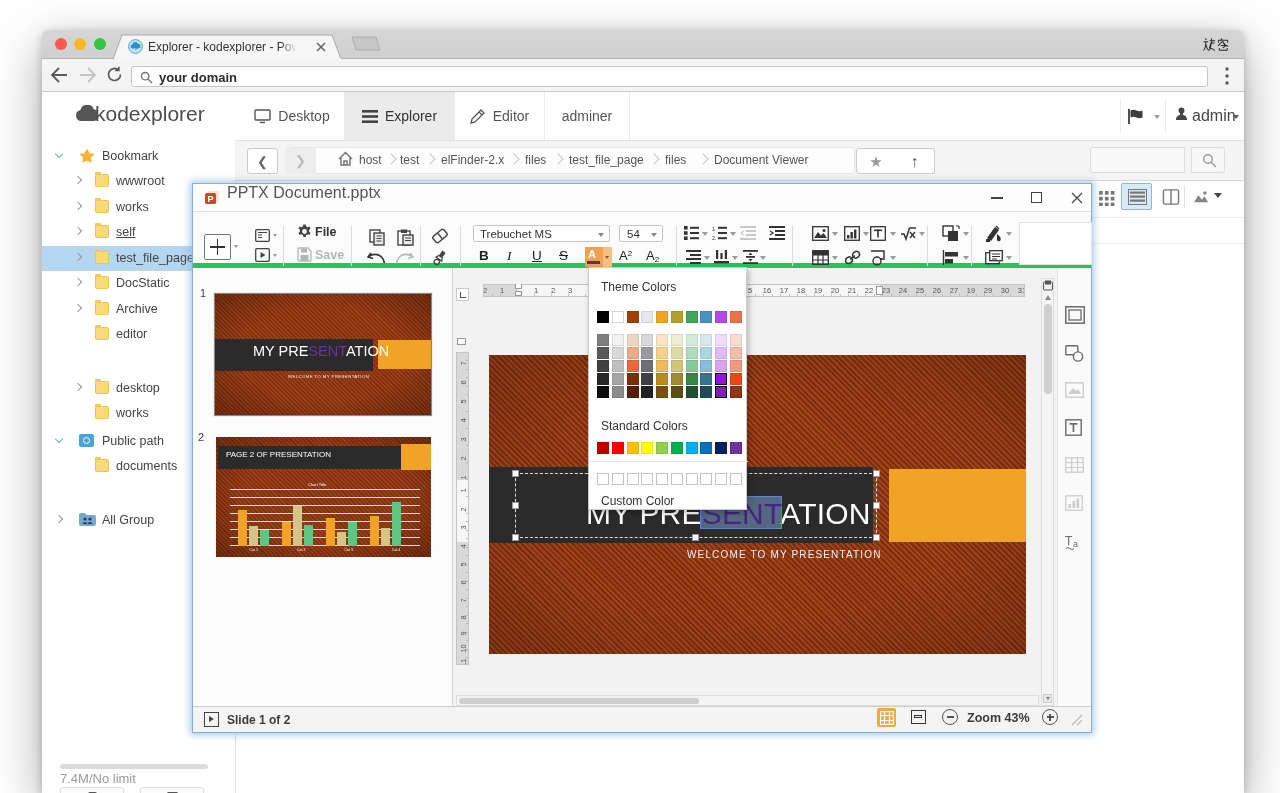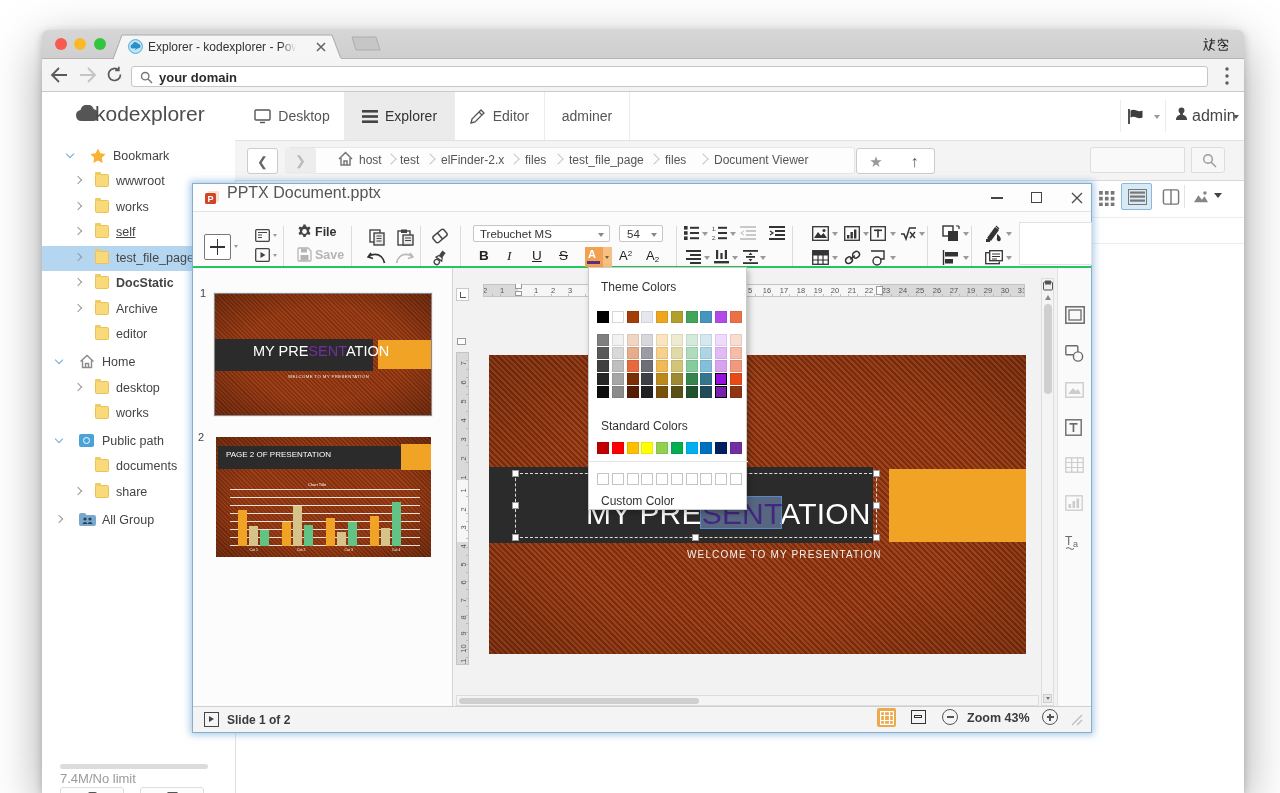--- a/index.html
+++ b/index.html
@@ -37,21 +37,21 @@
 .chevd { position:absolute; top:7px; width:6px; height:6px; border-top:1.5px solid #74a8d4; border-right:1.5px solid #74a8d4; transform:rotate(135deg); }
 .folder { position:absolute; top:5px; width:14px; height:13px; background:#f8da7a; border:1px solid #ecc257; border-radius:1.5px; }
 .folder:before { content:""; position:absolute; left:-1px; top:-3px; width:6px; height:3px; background:#f0cb61; border-radius:1px 1px 0 0; }
 #listarea { position:absolute; left:193px; top:89px; width:1009px; height:612px; background:#fff; border-left:1px solid #e0e0e0; }
 .vline { position:absolute; left:0; width:100%; height:1px; background:#ececec; }
 
 
 #win { position:absolute; left:192px; top:183px; width:900px; height:550px; background:#fff;
   border:1px solid #89aecd; box-shadow:0 0 7px 2px rgba(125,175,220,.65); z-index:10; }
 #wtitle { position:absolute; left:0; top:0; width:100%; height:28px; background:#fdfdfd; border-bottom:1px solid #e3e3e3; }
-#wtools { position:absolute; left:0; top:28px; width:100%; height:56px; background:#fbfbfb; border-bottom:2px solid #22c55e; }
+#wtools { position:absolute; left:0; top:28px; width:100%; height:56px; background:#fbfbfb; border-bottom:5px solid #22c55e; }
 .tdiv { position:absolute; top:14px; width:1px; height:40px; background:#dcdcdc; }
 .tarrow { position:absolute; width:0; height:0; border-left:3px solid transparent; border-right:3px solid transparent; border-top:4px solid #9a9a9a; }
 #wbody { position:absolute; left:0; top:84px; width:898px; height:438px; }
 #thumbs { position:absolute; left:0; top:0; width:260px; height:438px; background:#fcfcfc; border-right:1px solid #d4d4d4; }
 #canvas { position:absolute; left:260px; top:0; width:604px; height:438px; background:#f2f2f2; }
 #rightbar { position:absolute; left:864px; top:0; width:34px; height:438px; background:#fafafa; border-left:1px solid #e2e2e2; }
 #wstatus { position:absolute; left:0; top:438px; width:898px; height:26px; background:#f4f4f4; border-top:1px solid #cfcfcf; }
 .rust { background:repeating-linear-gradient(45deg, #7c2e0f 0px, #7c2e0f 2px, #a2441b 2px, #a2441b 4px); }
 .rustT { background:repeating-linear-gradient(45deg, #842f10 0px, #842f10 1.5px, #9c4117 1.5px, #9c4117 3px); }
 .vig { position:absolute; left:0; top:0; width:100%; height:100%; background:radial-gradient(ellipse at center, rgba(0,0,0,0) 55%, rgba(0,0,0,0.28) 100%); }
@@ -191,21 +191,21 @@
       <div class="abs" style="left:855px;top:6px;width:95px;height:26px;background:#f9f9f9;border:1px solid #ddd;border-radius:3px 0 0 3px;"></div>
       <div class="abs" style="left:956px;top:6px;width:34px;height:26px;background:#f7f7f7;border:1px solid #ddd;border-radius:0 3px 3px 0;">
         <svg style="position:absolute;left:10px;top:5px" width="15" height="15" viewBox="0 0 15 15">
               <circle cx="6" cy="6" r="4.3" stroke="#999" stroke-width="1.4" fill="none"></circle>
               <path d="M9.2 9.2 L14 14" stroke="#999" stroke-width="1.4"></path>
             </svg>
       </div>
     </div>
 
     <div id="sidebar">
-      <div class="trow" style="top:3.5px;margin-left:11px;">
+      <div class="trow" style="top:3.5px;">
             <div class="chevd" style="left:14px;"></div>
             <svg class="abs" style="left:37px;top:4px" width="16" height="16" viewBox="0 0 16 16">
               <path d="M8 0.5 L10.4 5.3 L15.6 6 L11.8 9.7 L12.7 15 L8 12.5 L3.3 15 L4.2 9.7 L0.4 6 L5.6 5.3 Z" fill="#f9b232"></path>
             </svg>
             <div class="lbl" style="left:60px;">Bookmark</div>
           </div>
       <div class="trow" style="top:29.0px;">
             <div class="chev" style="left:33px;"></div>
             <div class="folder" style="left:53px;"></div>
             <div class="lbl" style="left:74px;">wwwroot</div>
@@ -221,62 +221,50 @@
             <div class="lbl" style="left:74px;text-decoration:underline;">self</div>
           </div>
       <div class="trow" style="top:105.5px;background:#b5d6f0;">
             <div class="chev" style="left:33px;"></div>
             <div class="folder" style="left:53px;"></div>
             <div class="lbl" style="left:74px;">test_file_page</div>
           </div>
       <div class="trow" style="top:131.0px;">
             <div class="chev" style="left:33px;"></div>
             <div class="folder" style="left:53px;"></div>
-            <div class="lbl" style="left:74px;font-weight:bold;">DocStatic</div>
+            <div class="lbl" style="left:74px;">DocStatic</div>
           </div>
       <div class="trow" style="top:156.5px;">
             <div class="chev" style="left:33px;"></div>
             <div class="folder" style="left:53px;"></div>
             <div class="lbl" style="left:74px;">Archive</div>
           </div>
       <div class="trow" style="top:182.0px;">
             <div class="folder" style="left:53px;"></div>
             <div class="lbl" style="left:74px;">editor</div>
-          </div>
-      <div class="trow" style="top:209.5px;">
-            <div class="chevd" style="left:14px;"></div>
-            <svg class="abs" style="left:37px;top:4px" width="16" height="15" viewBox="0 0 16 15">
-              <path d="M1.5 7.5 L8 1.5 L14.5 7.5 M3.5 6.5 v7 h9 v-7 M6.5 13.5 v-4 h3 v4" stroke="#8a8a8a" stroke-width="1.4" fill="none"></path>
-            </svg>
-            <div class="lbl" style="left:60px;">Home</div>
           </div>
       <div class="trow" style="top:235.5px;">
             <div class="chev" style="left:33px;"></div>
             <div class="folder" style="left:53px;"></div>
             <div class="lbl" style="left:74px;">desktop</div>
           </div>
       <div class="trow" style="top:261.0px;">
             <div class="folder" style="left:53px;"></div>
             <div class="lbl" style="left:74px;">works</div>
           </div>
       <div class="trow" style="top:288.5px;">
             <div class="chevd" style="left:14px;"></div>
             <div class="abs" style="left:37px;top:5px;width:15px;height:13px;background:#4aa3d8;border-radius:2px;">
               <div style="position:absolute;left:4px;top:3px;width:7px;height:7px;border:1.7px solid #fff;border-radius:50%;"></div>
             </div>
             <div class="lbl" style="left:60px;">Public path</div>
           </div>
       <div class="trow" style="top:314.0px;">
             <div class="folder" style="left:53px;"></div>
             <div class="lbl" style="left:74px;">documents</div>
-          </div>
-      <div class="trow" style="top:339.5px;">
-            <div class="chev" style="left:33px;"></div>
-            <div class="folder" style="left:53px;"></div>
-            <div class="lbl" style="left:74px;">share</div>
           </div>
       <div class="trow" style="top:367.5px;">
             <div class="chev" style="left:14px;"></div>
             <svg class="abs" style="left:37px;top:5px" width="17" height="13" viewBox="0 0 17 13">
               <path d="M0 2 a2 2 0 0 1 2-2 h4 l1.5 2 H15 a2 2 0 0 1 2 2 v7 a2 2 0 0 1 -2 2 H2 a2 2 0 0 1 -2-2 z" fill="#7aa8cc"></path>
               <g fill="#24425c">
                 <circle cx="6" cy="6" r="1.6"></circle>
                 <circle cx="11" cy="6" r="1.6"></circle>
                 <path d="M3.5 11 a2.6 2.6 0 0 1 5 0 z M8.6 11 a2.6 2.6 0 0 1 5 0 z"></path>
               </g>

